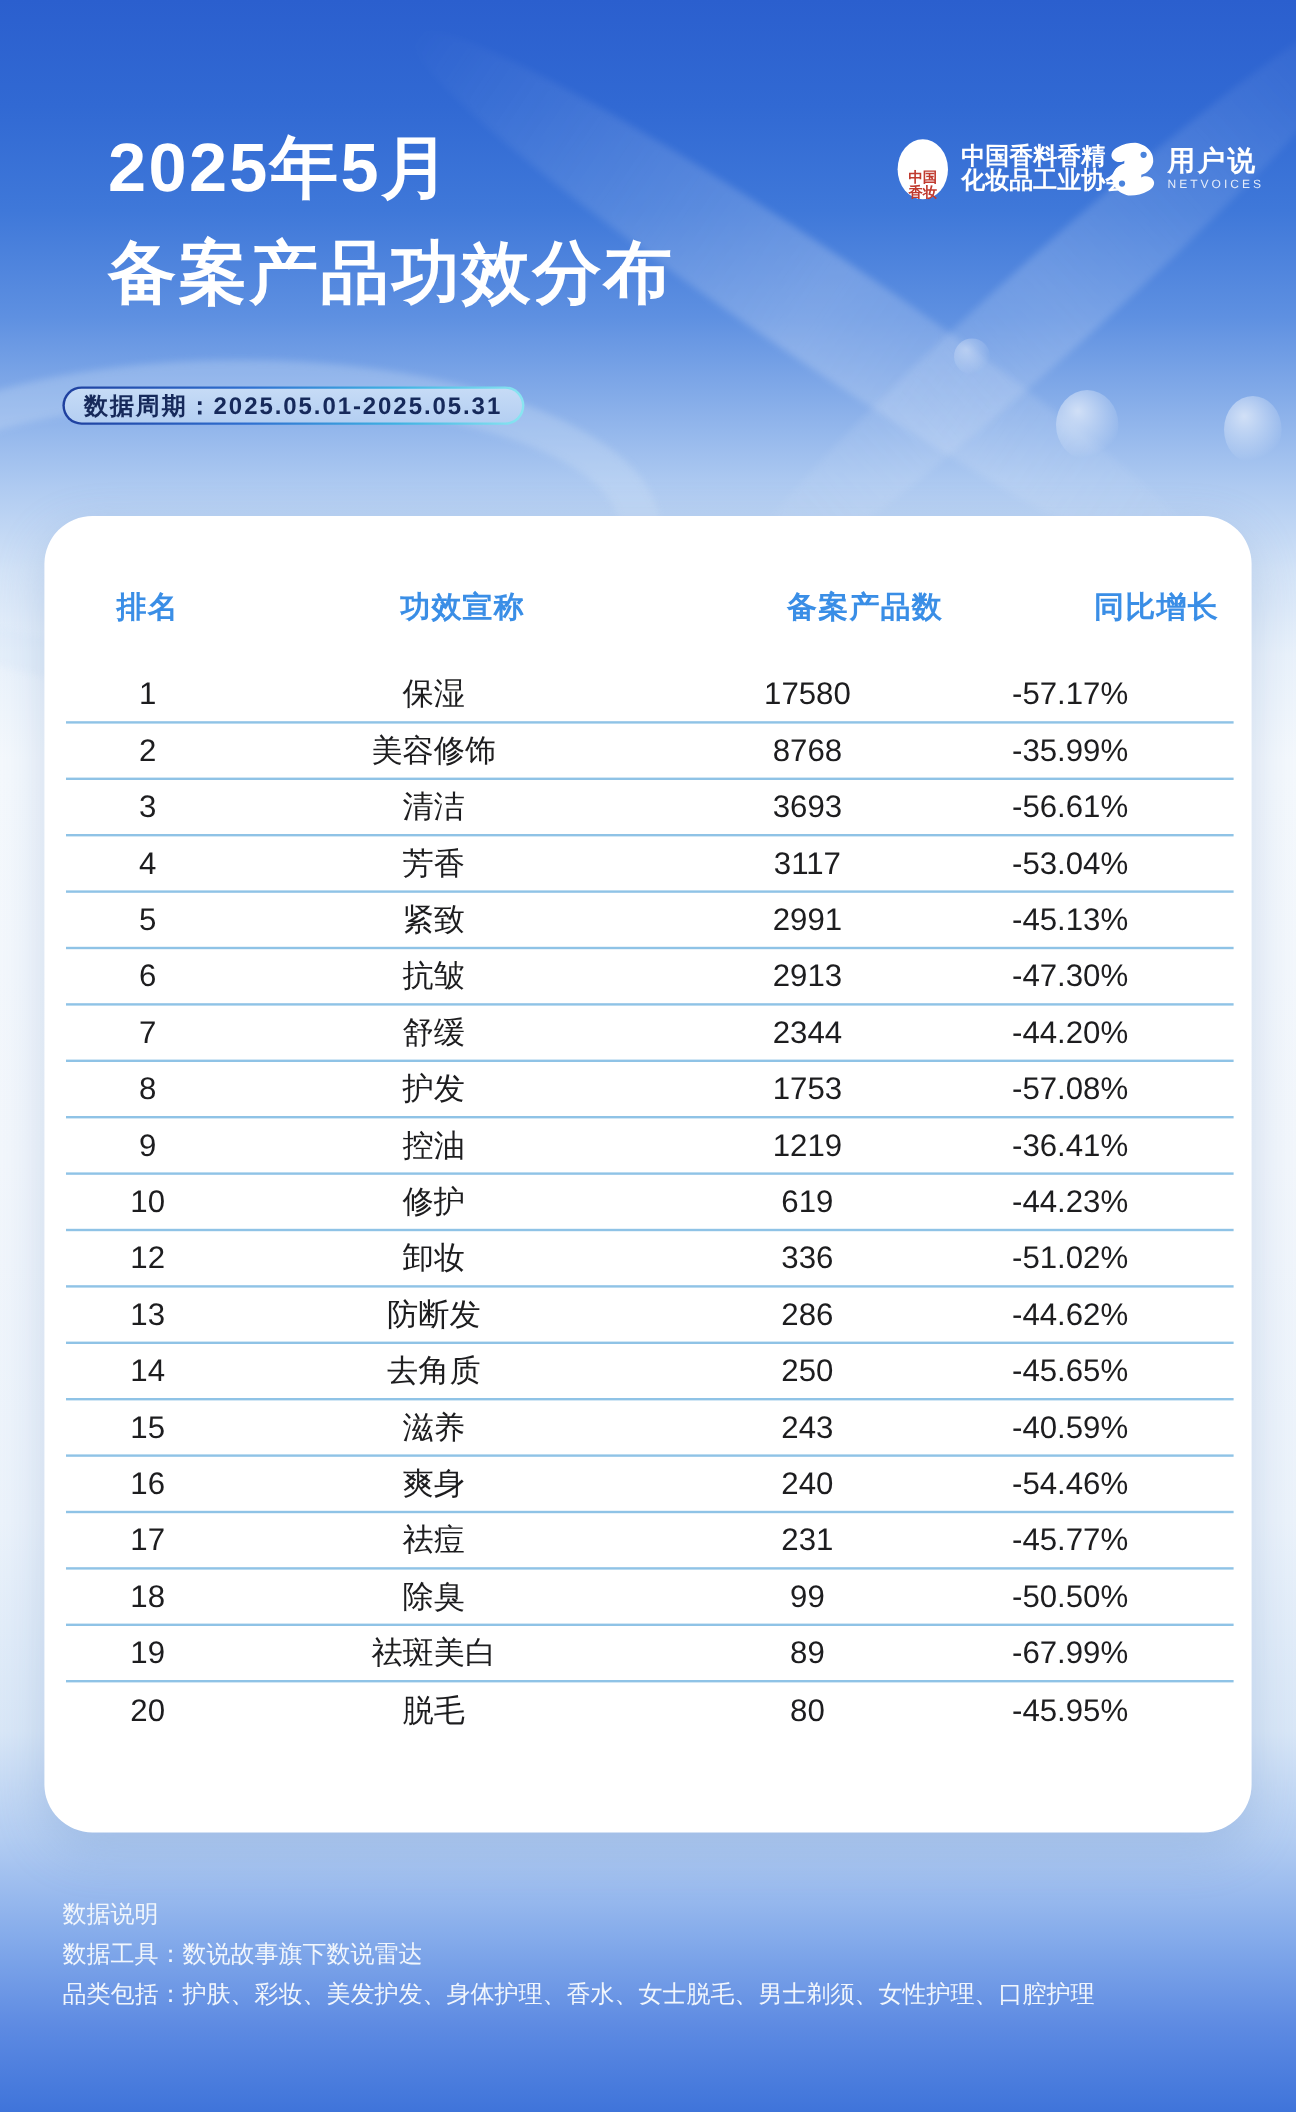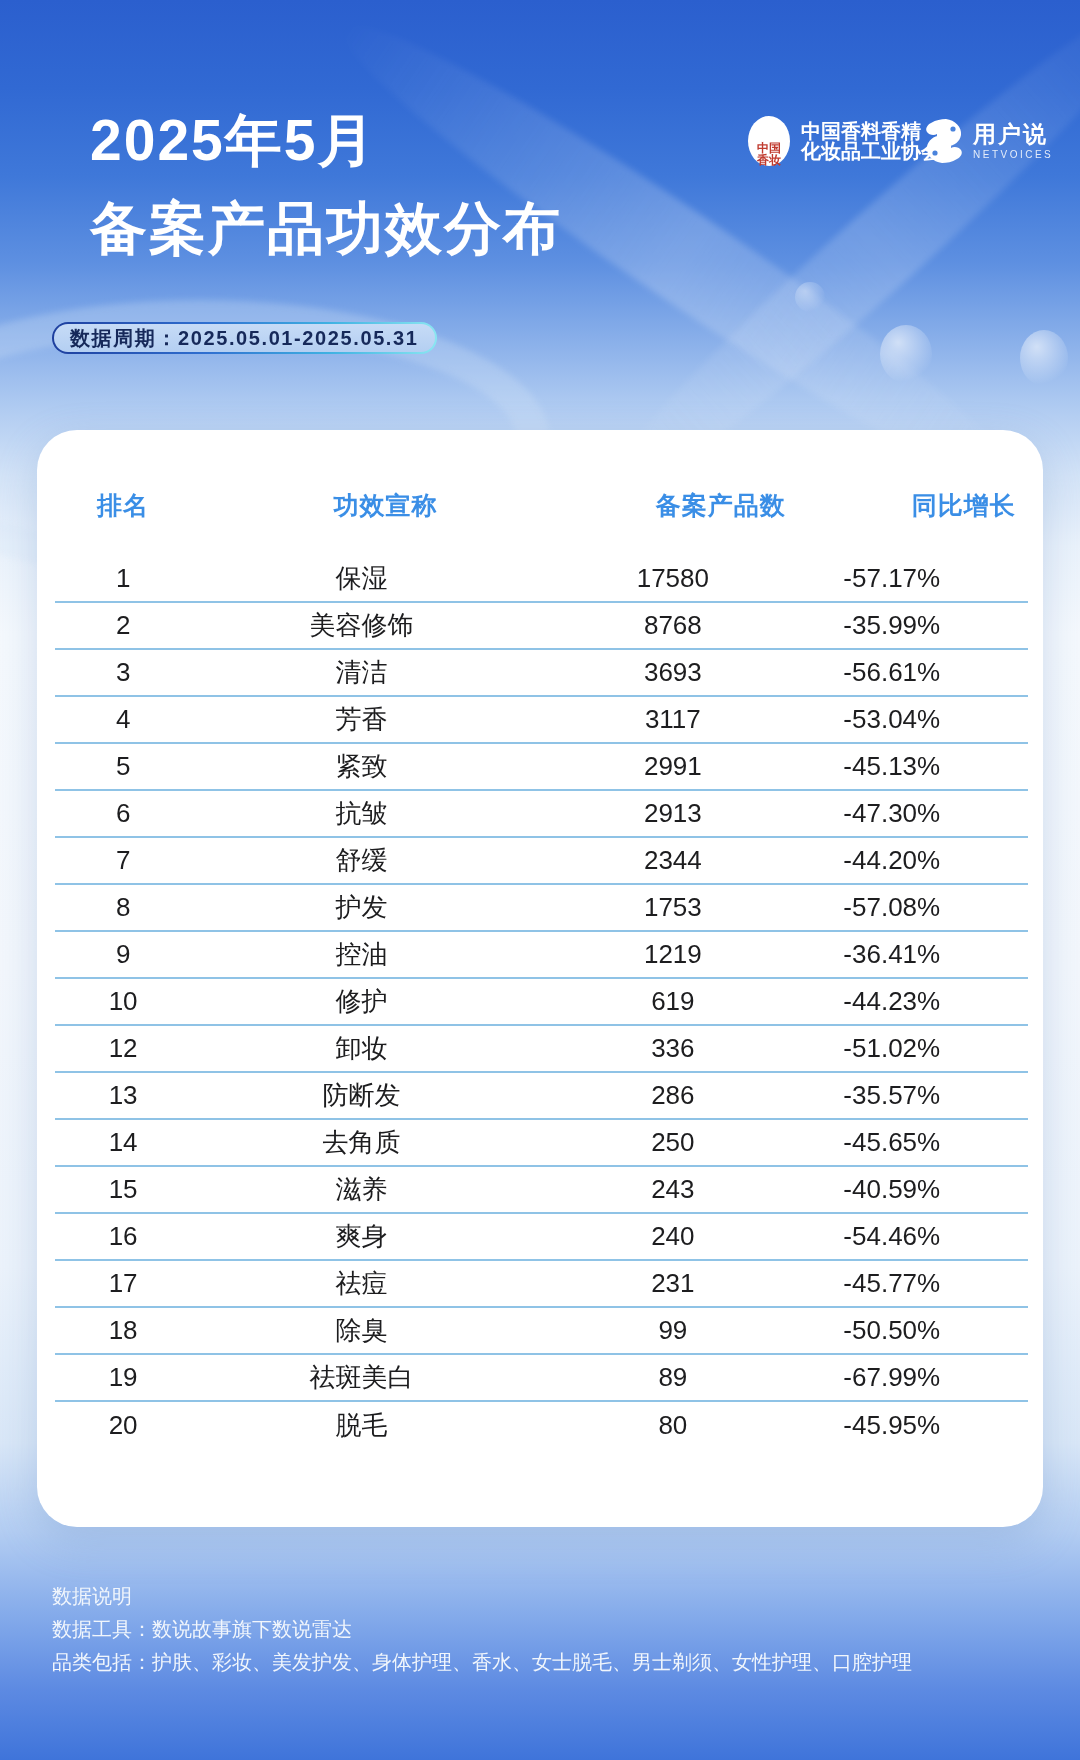--- a/index.html
+++ b/index.html
@@ -171,21 +171,21 @@
         <div class="tr grid">
           <span class="td">12</span>
           <span class="td">卸妆</span>
           <span class="td">336</span>
           <span class="td">-51.02%</span>
         </div>
         <div class="tr grid">
           <span class="td">13</span>
           <span class="td">防断发</span>
           <span class="td">286</span>
-          <span class="td">-35.57%</span>
+          <span class="td">-44.62%</span>
         </div>
         <div class="tr grid">
           <span class="td">14</span>
           <span class="td">去角质</span>
           <span class="td">250</span>
           <span class="td">-45.65%</span>
         </div>
         <div class="tr grid">
           <span class="td">15</span>
           <span class="td">滋养</span>

